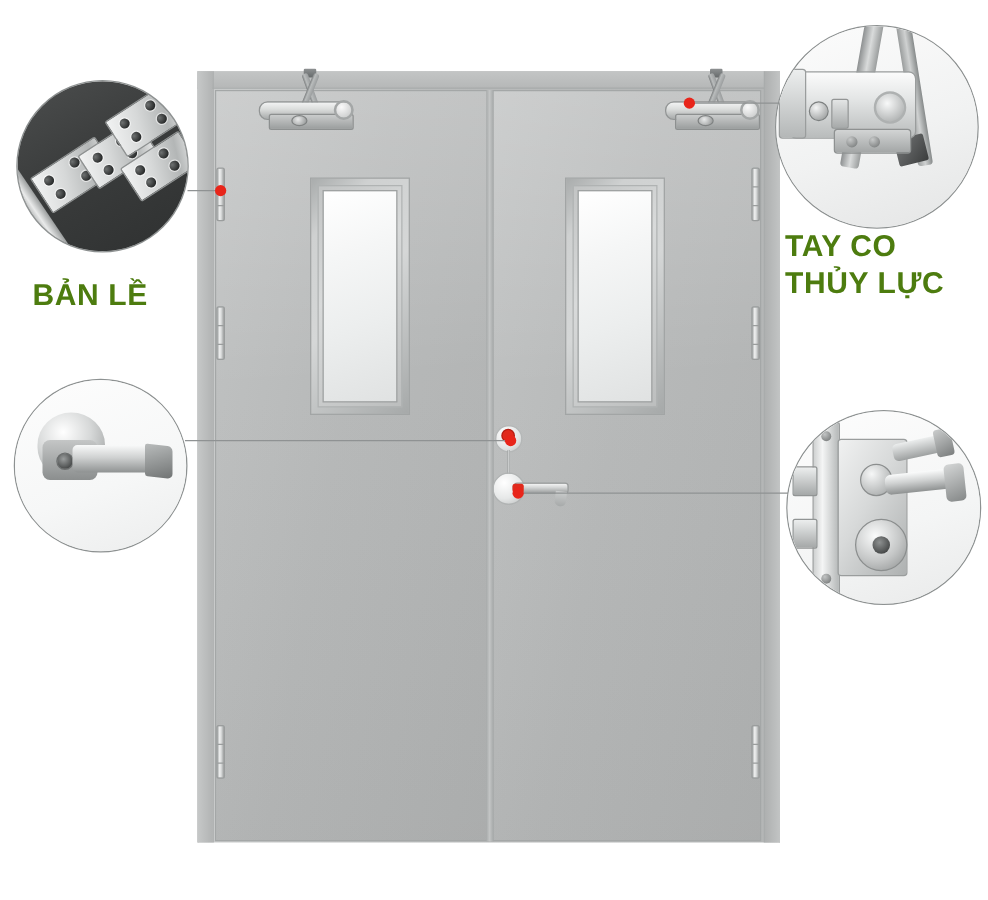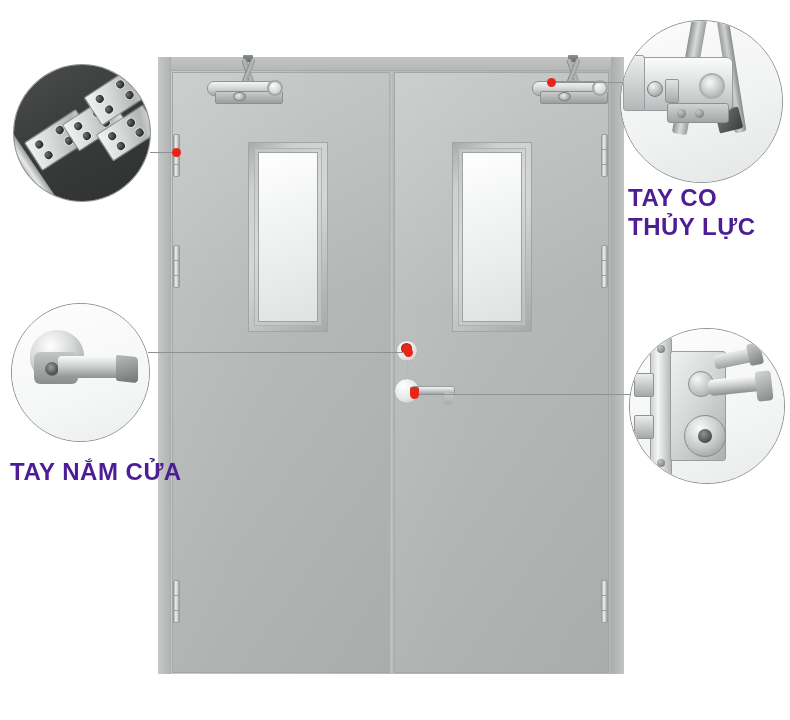--- a/index.html
+++ b/index.html
@@ -222,21 +222,21 @@
   
   .callout-circle {
     position: absolute;
     border-radius: 50%;
     overflow: hidden;
     background: #f4f5f5;
     border: 1px solid #8d9191;
   }
   .callout-label {
     position: absolute;
-    color: #4c1d95;
+    color: #4d7c0f;
     font-weight: 700;
     letter-spacing: 0.5px;
     line-height: 1.22;
     white-space: pre-line;
   }
   .lead-line {
     position: absolute;
     background: #8f9293;
     height: 1px;
   }
@@ -394,20 +394,21 @@
       </div>
 
       <div class="hinge-plate" style="left:86px; top:52px; width:56px; height:32px; transform:rotate(-33deg);">
         <div class="screw" style="left:8px;  top:5px;"></div>
         <div class="screw" style="left:31px; top:4px;"></div>
         <div class="screw" style="left:10px; top:18px;"></div>
         <div class="screw" style="left:33px; top:17px;"></div>
       </div>
     </div>
   </div>
+  <div class="callout-label" style="left:26px; top:222px; font-size:24px;">BẢN LỀ</div>
 
   <div class="callout-circle" style="left:620px; top:20px; width:163px; height:163px;">
     <div class="photo ph-closer">
 
       <div style="position:absolute; left:62px; top:-16px; width:15px; height:130px;
                   background:linear-gradient(90deg,#8d9091,#d9dbdb,#9a9d9d);
                   transform:rotate(10deg); border-radius:3px;"></div>
 
       <div style="position:absolute; left:104px; top:-10px; width:12px; height:122px;
                   background:linear-gradient(90deg,#9a9d9d,#cfd1d1,#868a8a);
@@ -458,21 +459,20 @@
                   border-radius:50%; border:1px solid #6c6f6f;"></div>
 
       <div style="position:absolute; left:46px; top:52px; width:78px; height:22px;
                   background:linear-gradient(180deg,#f9fafa 0%,#d0d2d2 45%,#8f9292 100%);
                   border-radius:4px 3px 3px 4px;"></div>
       <div style="position:absolute; left:104px; top:52px; width:22px; height:26px;
                   background:linear-gradient(160deg,#b9bcbc,#707373);
                   border-radius:2px 4px 4px 2px; transform:skewY(6deg);"></div>
     </div>
   </div>
-  <div class="callout-label" style="left:10px; top:457px; font-size:24px;">TAY NẮM CỬA</div>
 
   <div class="callout-circle" style="left:629px; top:328px; width:156px; height:156px;">
     <div class="photo ph-lock">
 
       <div style="position:absolute; left:20px; top:8px; width:22px; height:140px;
                   background:linear-gradient(90deg,#cfd1d1 0%,#f4f5f5 35%,#b5b8b8 100%);
                   border:1px solid #9a9d9d; border-radius:3px;"></div>
       <div style="position:absolute; left:27px; top:16px; width:8px; height:8px; border-radius:50%;
                   background:radial-gradient(circle at 35% 30%,#c2c4c4,#6b6e6e);"></div>
       <div style="position:absolute; left:27px; top:130px; width:8px; height:8px; border-radius:50%;

